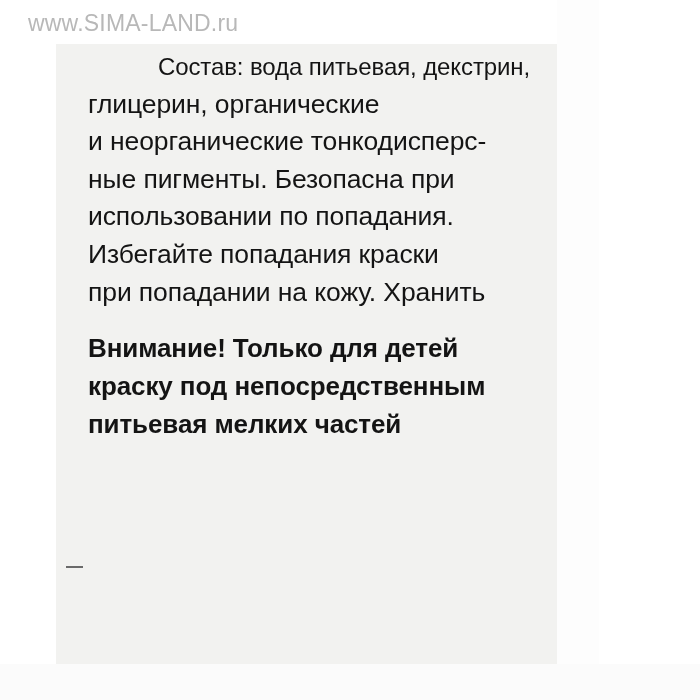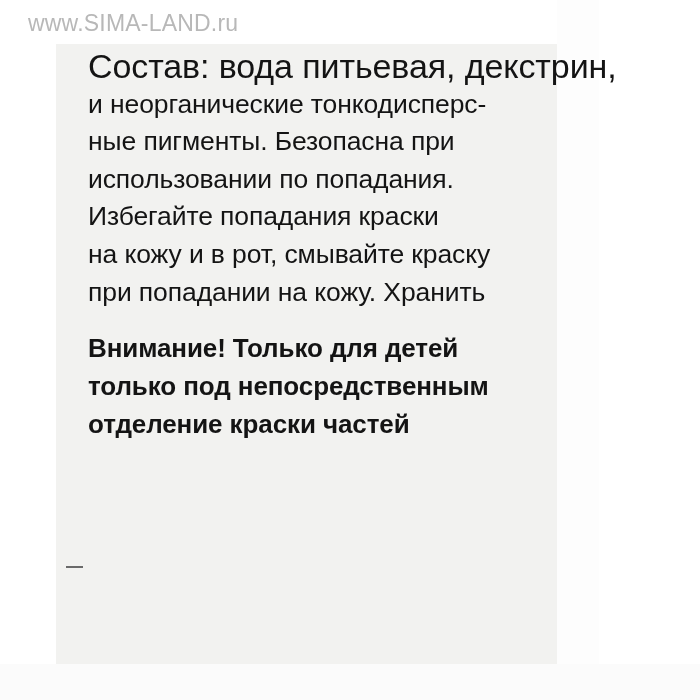--- a/index.html
+++ b/index.html
@@ -66,21 +66,21 @@
     color: #141414;
     font-size: 26.5px;
     line-height: 37.6px;
     font-family: "Liberation Sans", sans-serif;
     letter-spacing: -0.1px;
   }
   .para .ln {
     display: block;
     white-space: pre;
   }
-  .para-composition .ln:nth-child(1) { font-size: 34px; text-align: center; }
+  .para-composition .ln:nth-child(1) { font-size: 24px; text-align: center; }
   .para-warning {
     margin-top: 18px;
     font-weight: bold;
     font-size: 26px;
     line-height: 38px;
   }
   .tick {
     position: absolute;
     left: 66px;
     top: 566px;
@@ -100,28 +100,28 @@
   <div class="edge-bottom"></div>
 
   <div class="watermark">www.SIMA-LAND.ru</div>
 
   <div class="tick"></div>
 
   <div class="label-body">
 
     <p class="para para-composition">
       <span class="ln">Состав: вода питьевая, декстрин,</span>
+      <span class="ln">глицерин, органические</span>
       <span class="ln">и неорганические тонкодисперс-</span>
       <span class="ln">ные пигменты. Безопасна при</span>
       <span class="ln">использовании по попадания.</span>
       <span class="ln">Избегайте попадания краски</span>
-      <span class="ln">на кожу и в рот, смывайте краску</span>
       <span class="ln">при попадании на кожу. Хранить</span>
     </p>
 
     <p class="para para-warning">
       <span class="ln">Внимание! Только для детей</span>
-      <span class="ln">только под непосредственным</span>
-      <span class="ln">отделение краски частей</span>
+      <span class="ln">краску под непосредственным</span>
+      <span class="ln">питьевая мелких частей</span>
     </p>
 
   </div>
 </div>
 
 </body></html>

